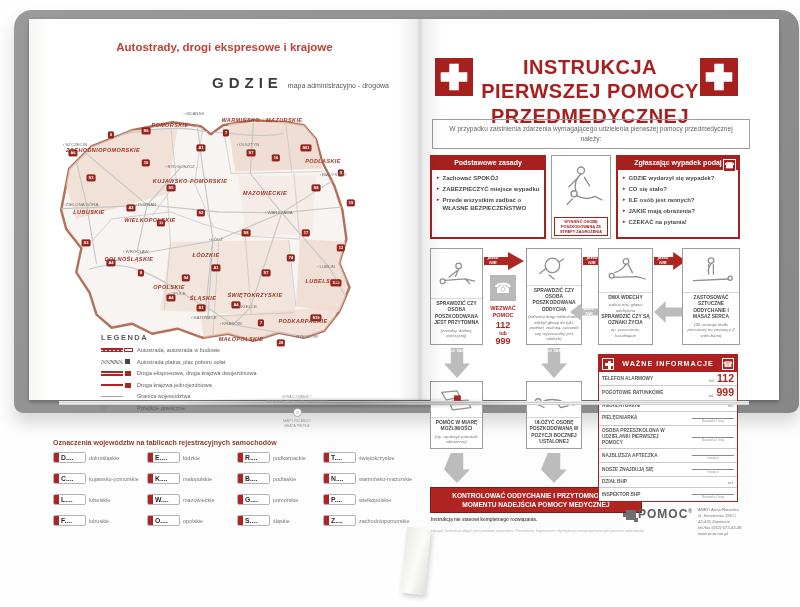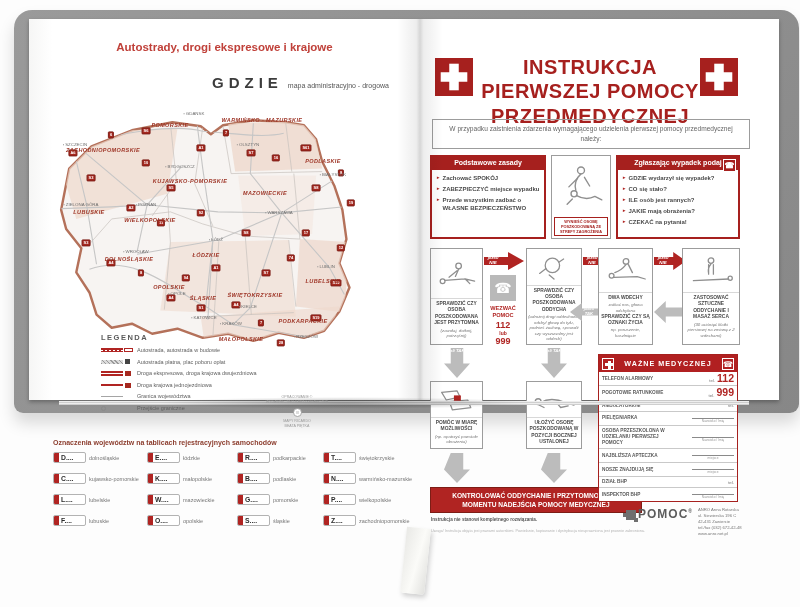--- a/index.html
+++ b/index.html
@@ -654,21 +654,21 @@
         <div class="big-down" style="left:24px;top:434px;width:26px;height:30px;"></div>
         <div class="big-down" style="left:121px;top:434px;width:26px;height:30px;"></div>
 
         <div class="banner">KONTROLOWAĆ ODDYCHANIE I PRZYTOMNOŚĆ DO MOMENTU NADEJŚCIA POMOCY MEDYCZNEJ</div>
         <div class="disclaimer">Instrukcja nie stanowi kompletnego rozwiązania.</div>
         <div class="fine-print">Uwaga! Instrukcja objęta jest prawami autorskimi. Powielanie, kopiowanie i dystrybucja nieuprawniona jest prawnie zabroniona.</div>
 
         <div class="important">
           <div class="imp-head">
             <span class="imp-ic cross-ic"></span>
-            <span class="imp-title">WAŻNE  MEDYCZNEJ</span>
+            <span class="imp-title">WAŻNE  INFORMACJE</span>
             <span class="imp-ic phone">☎</span>
           </div>
           <div id="important-rows">
               <div class="inf-row">
                 <span class="inf-label">TELEFON ALARMOWY</span>
                 <div class="inf-right">
                   <span class="inf-tel">tel.</span>
                   <span class="inf-val">112</span>
                 </div>
               </div>

